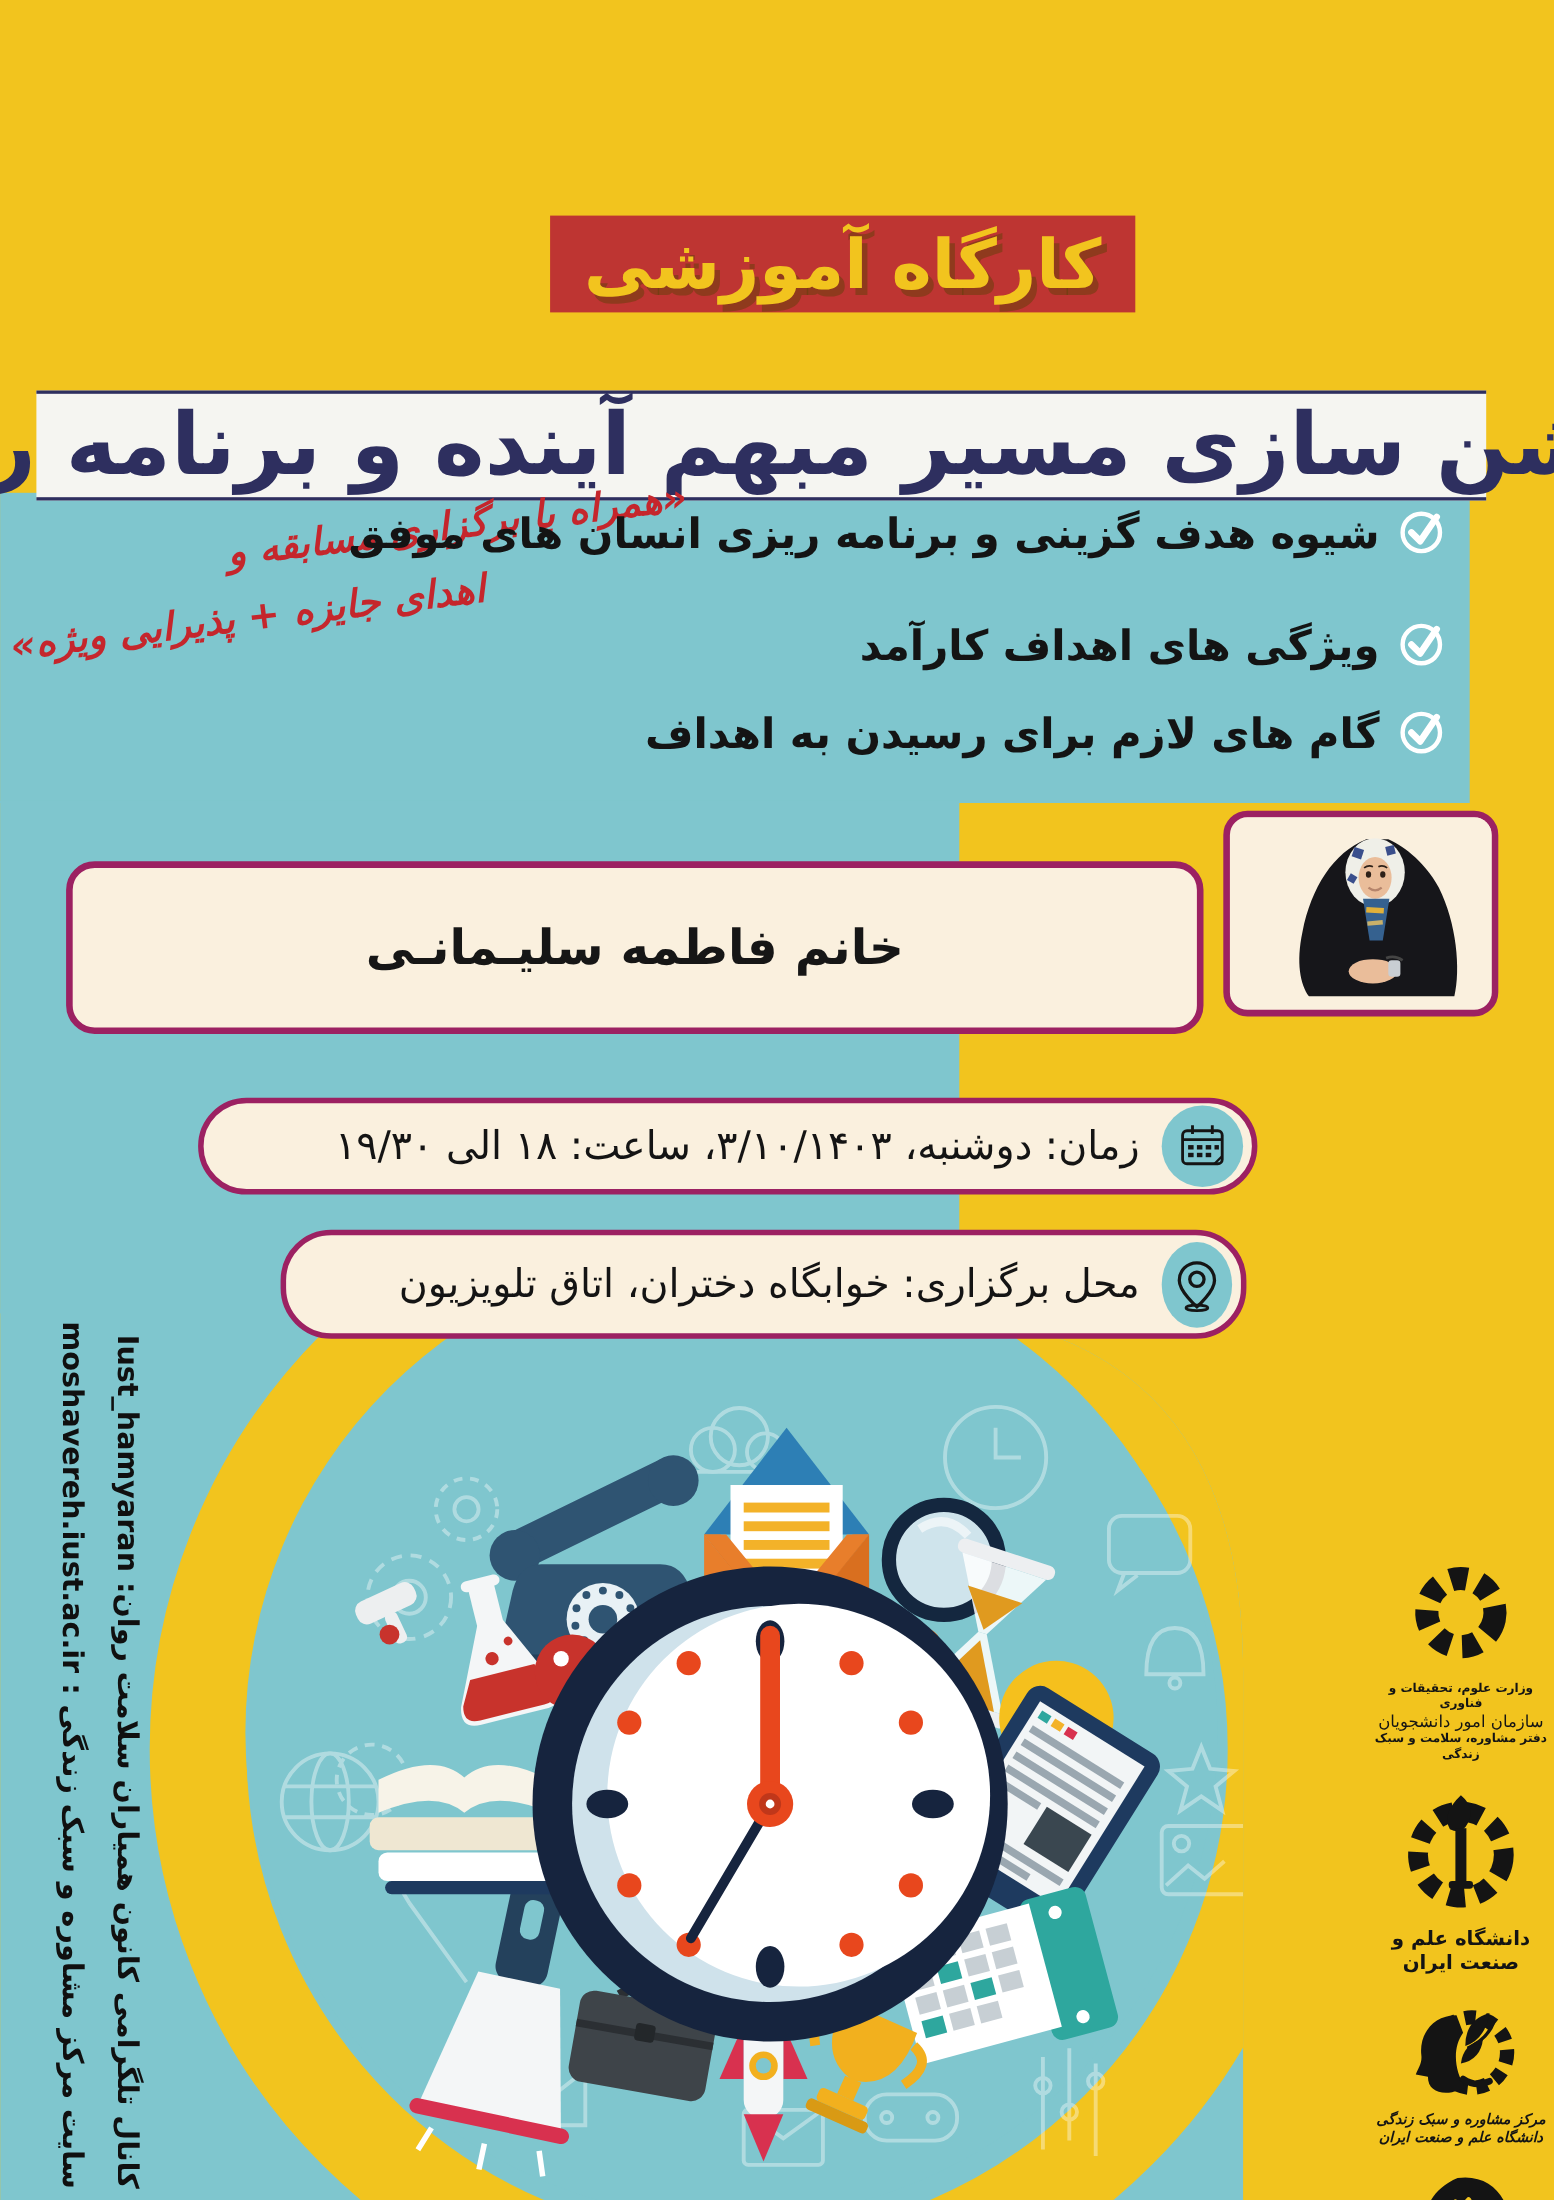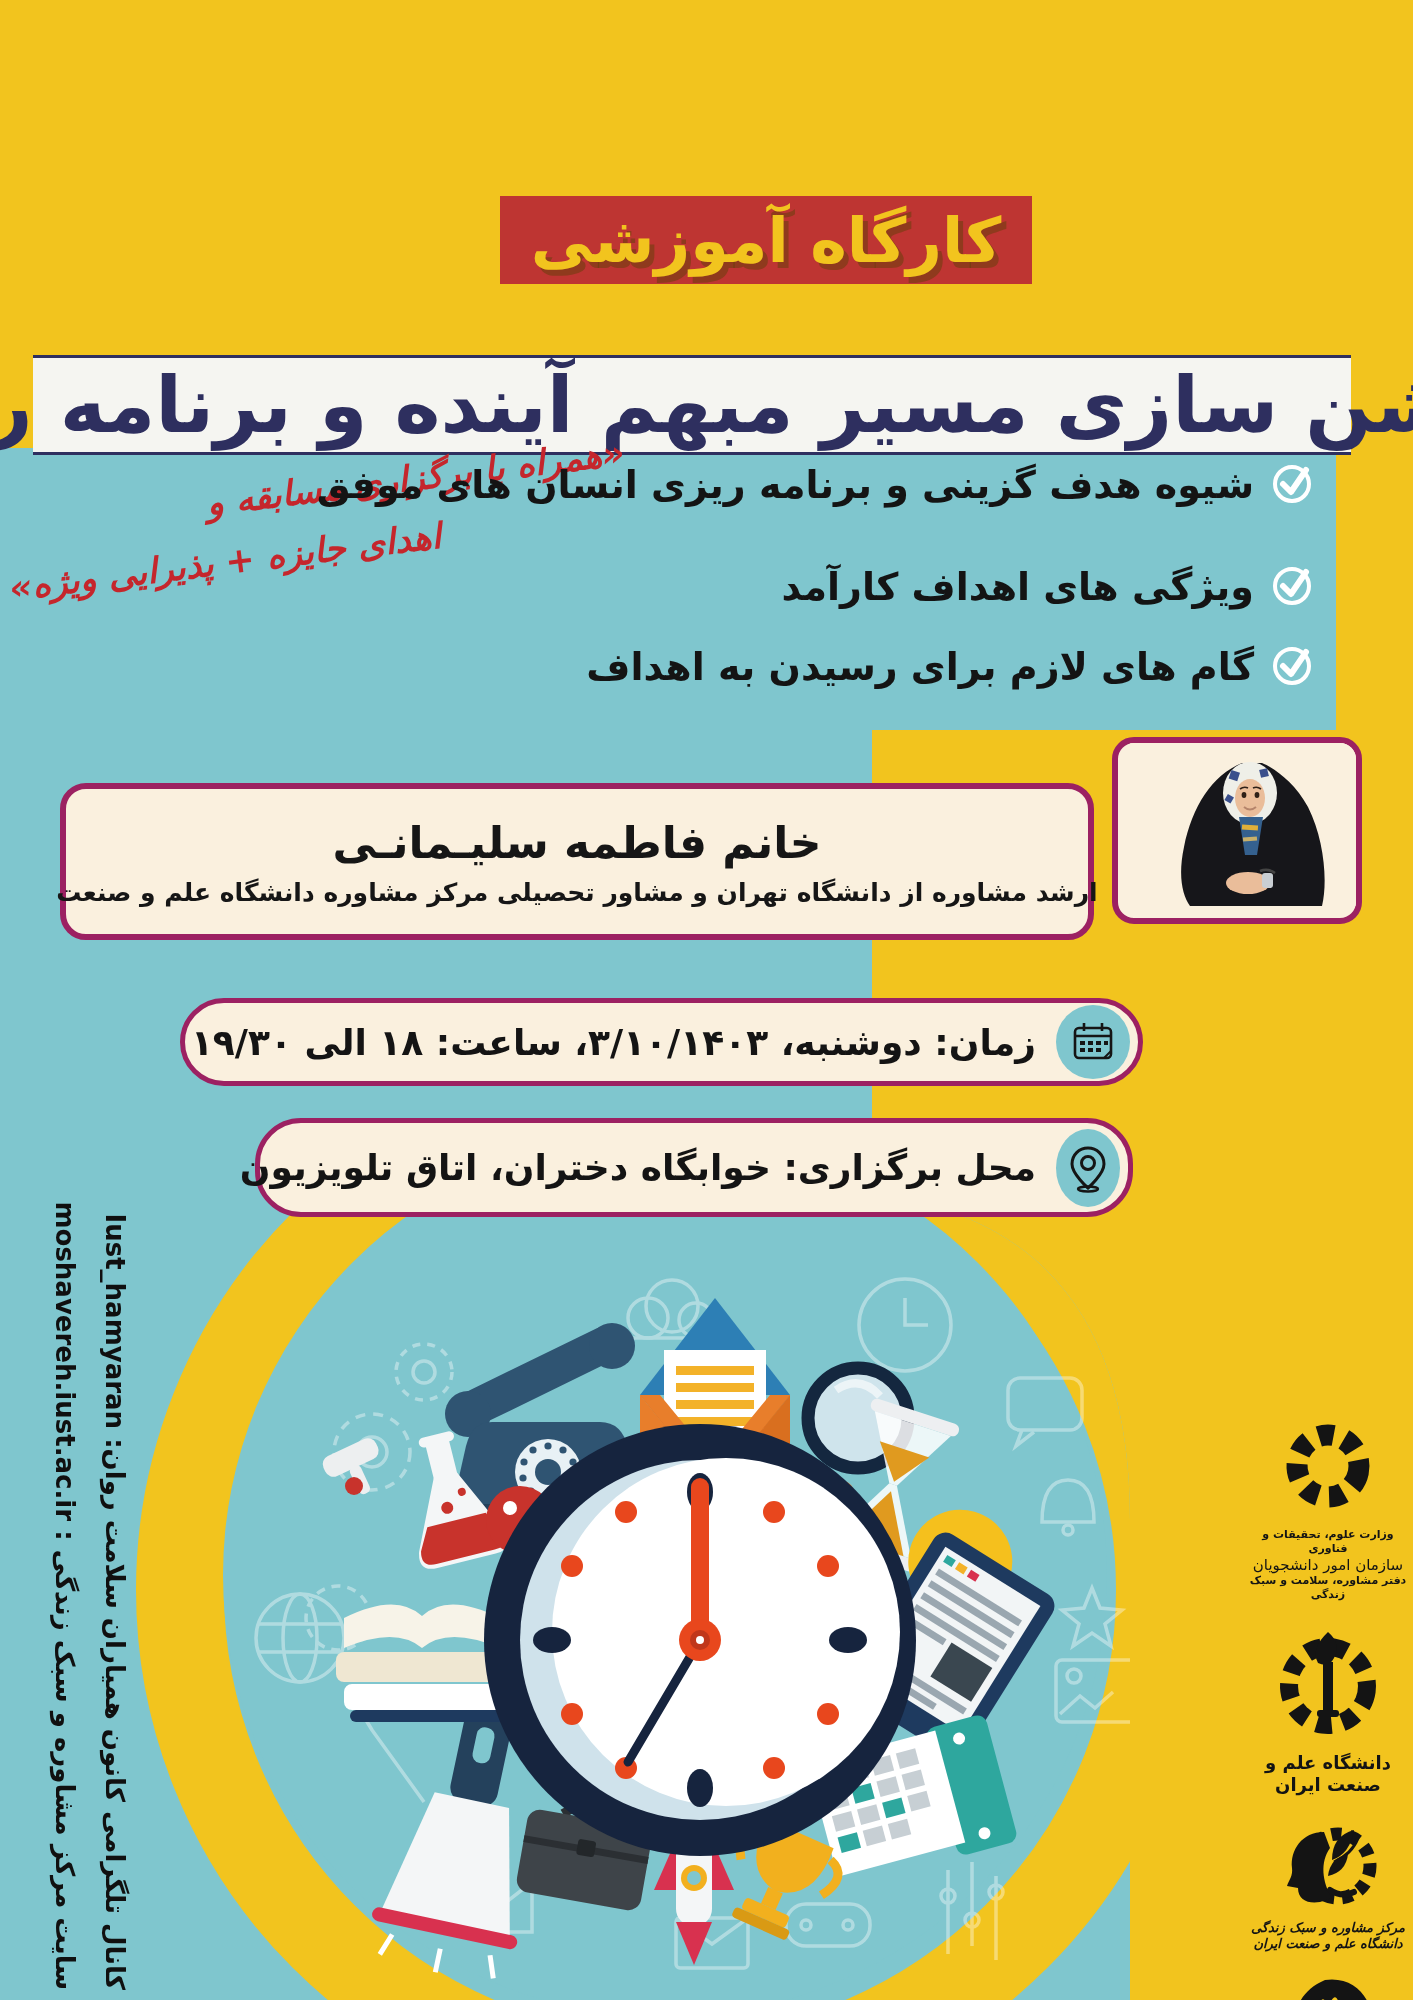--- a/index.html
+++ b/index.html
@@ -33,21 +33,21 @@
   
   .card{position:absolute;background:#FAF0DE;border:6px solid #9C2162;border-radius:26px;z-index:4;}
   .name-card{left:60px;top:755px;width:1034px;height:157px;display:flex;flex-direction:column;
     align-items:center;justify-content:center;gap:10px;padding:0 14px;box-sizing:border-box;margin-top:28px;}
   .speaker-name{font-size:44px;font-weight:900;color:#161616;}
   .speaker-bio{font-size:25px;font-weight:700;color:#161616;white-space:nowrap;}
   .photo-card{left:1112px;top:737px;width:238px;height:175px;border-radius:22px;overflow:hidden;padding:0;}
   
   .pill{position:absolute;background:#FAF0DE;border:5px solid #9C2162;border-radius:46px;z-index:5;
     display:flex;direction:rtl;align-items:center;box-sizing:border-box;padding-right:8px;}
-  .pill .txt{font-size:36px;font-weight:700;color:#141414;margin-right:20px;white-space:nowrap;}
+  .pill .txt{font-size:36px;font-weight:400;color:#141414;margin-right:20px;white-space:nowrap;}
   .time-pill{left:180px;top:998px;width:963px;height:88px;}
   .loc-pill{left:255px;top:1118px;width:878px;height:99px;}
   .icon-bubble{flex:0 0 auto;background:#7FC6CE;display:flex;align-items:center;justify-content:center;}
   .cal-bubble{width:74px;height:74px;border-radius:50%;}
   .pin-bubble{width:64px;height:78px;border-radius:50%;}
   
   .scene{left:0;top:1190px;width:1413px;height:810px;z-index:1;}
   
   .vfooter{position:absolute;left:140px;top:1208px;width:782px;height:104px;
     transform:rotate(90deg);transform-origin:0 0;direction:rtl;z-index:6;}
@@ -104,21 +104,20 @@
       <svg width="46" height="46" viewBox="0 0 46 46">
           <circle cx="22" cy="24" r="17" fill="none" stroke="#fff" stroke-width="4"></circle>
           <path d="M13 24 L21 32 L36 10" fill="none" stroke="#fff" stroke-width="6" stroke-linecap="round" stroke-linejoin="round"></path>
         </svg>
     </span>
     <span class="label">گام های لازم برای رسیدن به اهداف</span>
   </div>
 
   <div class="card name-card">
     <div class="speaker-name">خانم فاطمه سلیـمانـی</div>
-    <div class="speaker-bio">ارشد مشاوره از دانشگاه تهران و مشاور تحصیلی مرکز مشاوره دانشگاه علم و صنعت</div>
   </div>
 
   <div class="card photo-card">
     <svg width="226" height="163" viewBox="0 0 226 163">
       <rect x="0" y="0" width="226" height="163" fill="#FAF0DE"></rect>
       <path d="M112,20 C82,32 62,64 54,104 C48,132 52,152 60,163 L192,163 C198,138 194,96 178,64 C164,38 142,24 132,20 Z" fill="#16161A"></path>
       <ellipse cx="120" cy="50" rx="27" ry="31" fill="#EFEFE8"></ellipse>
       <rect x="100" y="28" width="9" height="9" fill="#3A4F8C" transform="rotate(18 104 32)"></rect>
       <rect x="130" y="26" width="8" height="8" fill="#3A4F8C" transform="rotate(-14 134 30)"></rect>
       <rect x="96" y="52" width="7" height="7" fill="#3A4F8C" transform="rotate(30 99 55)"></rect>

